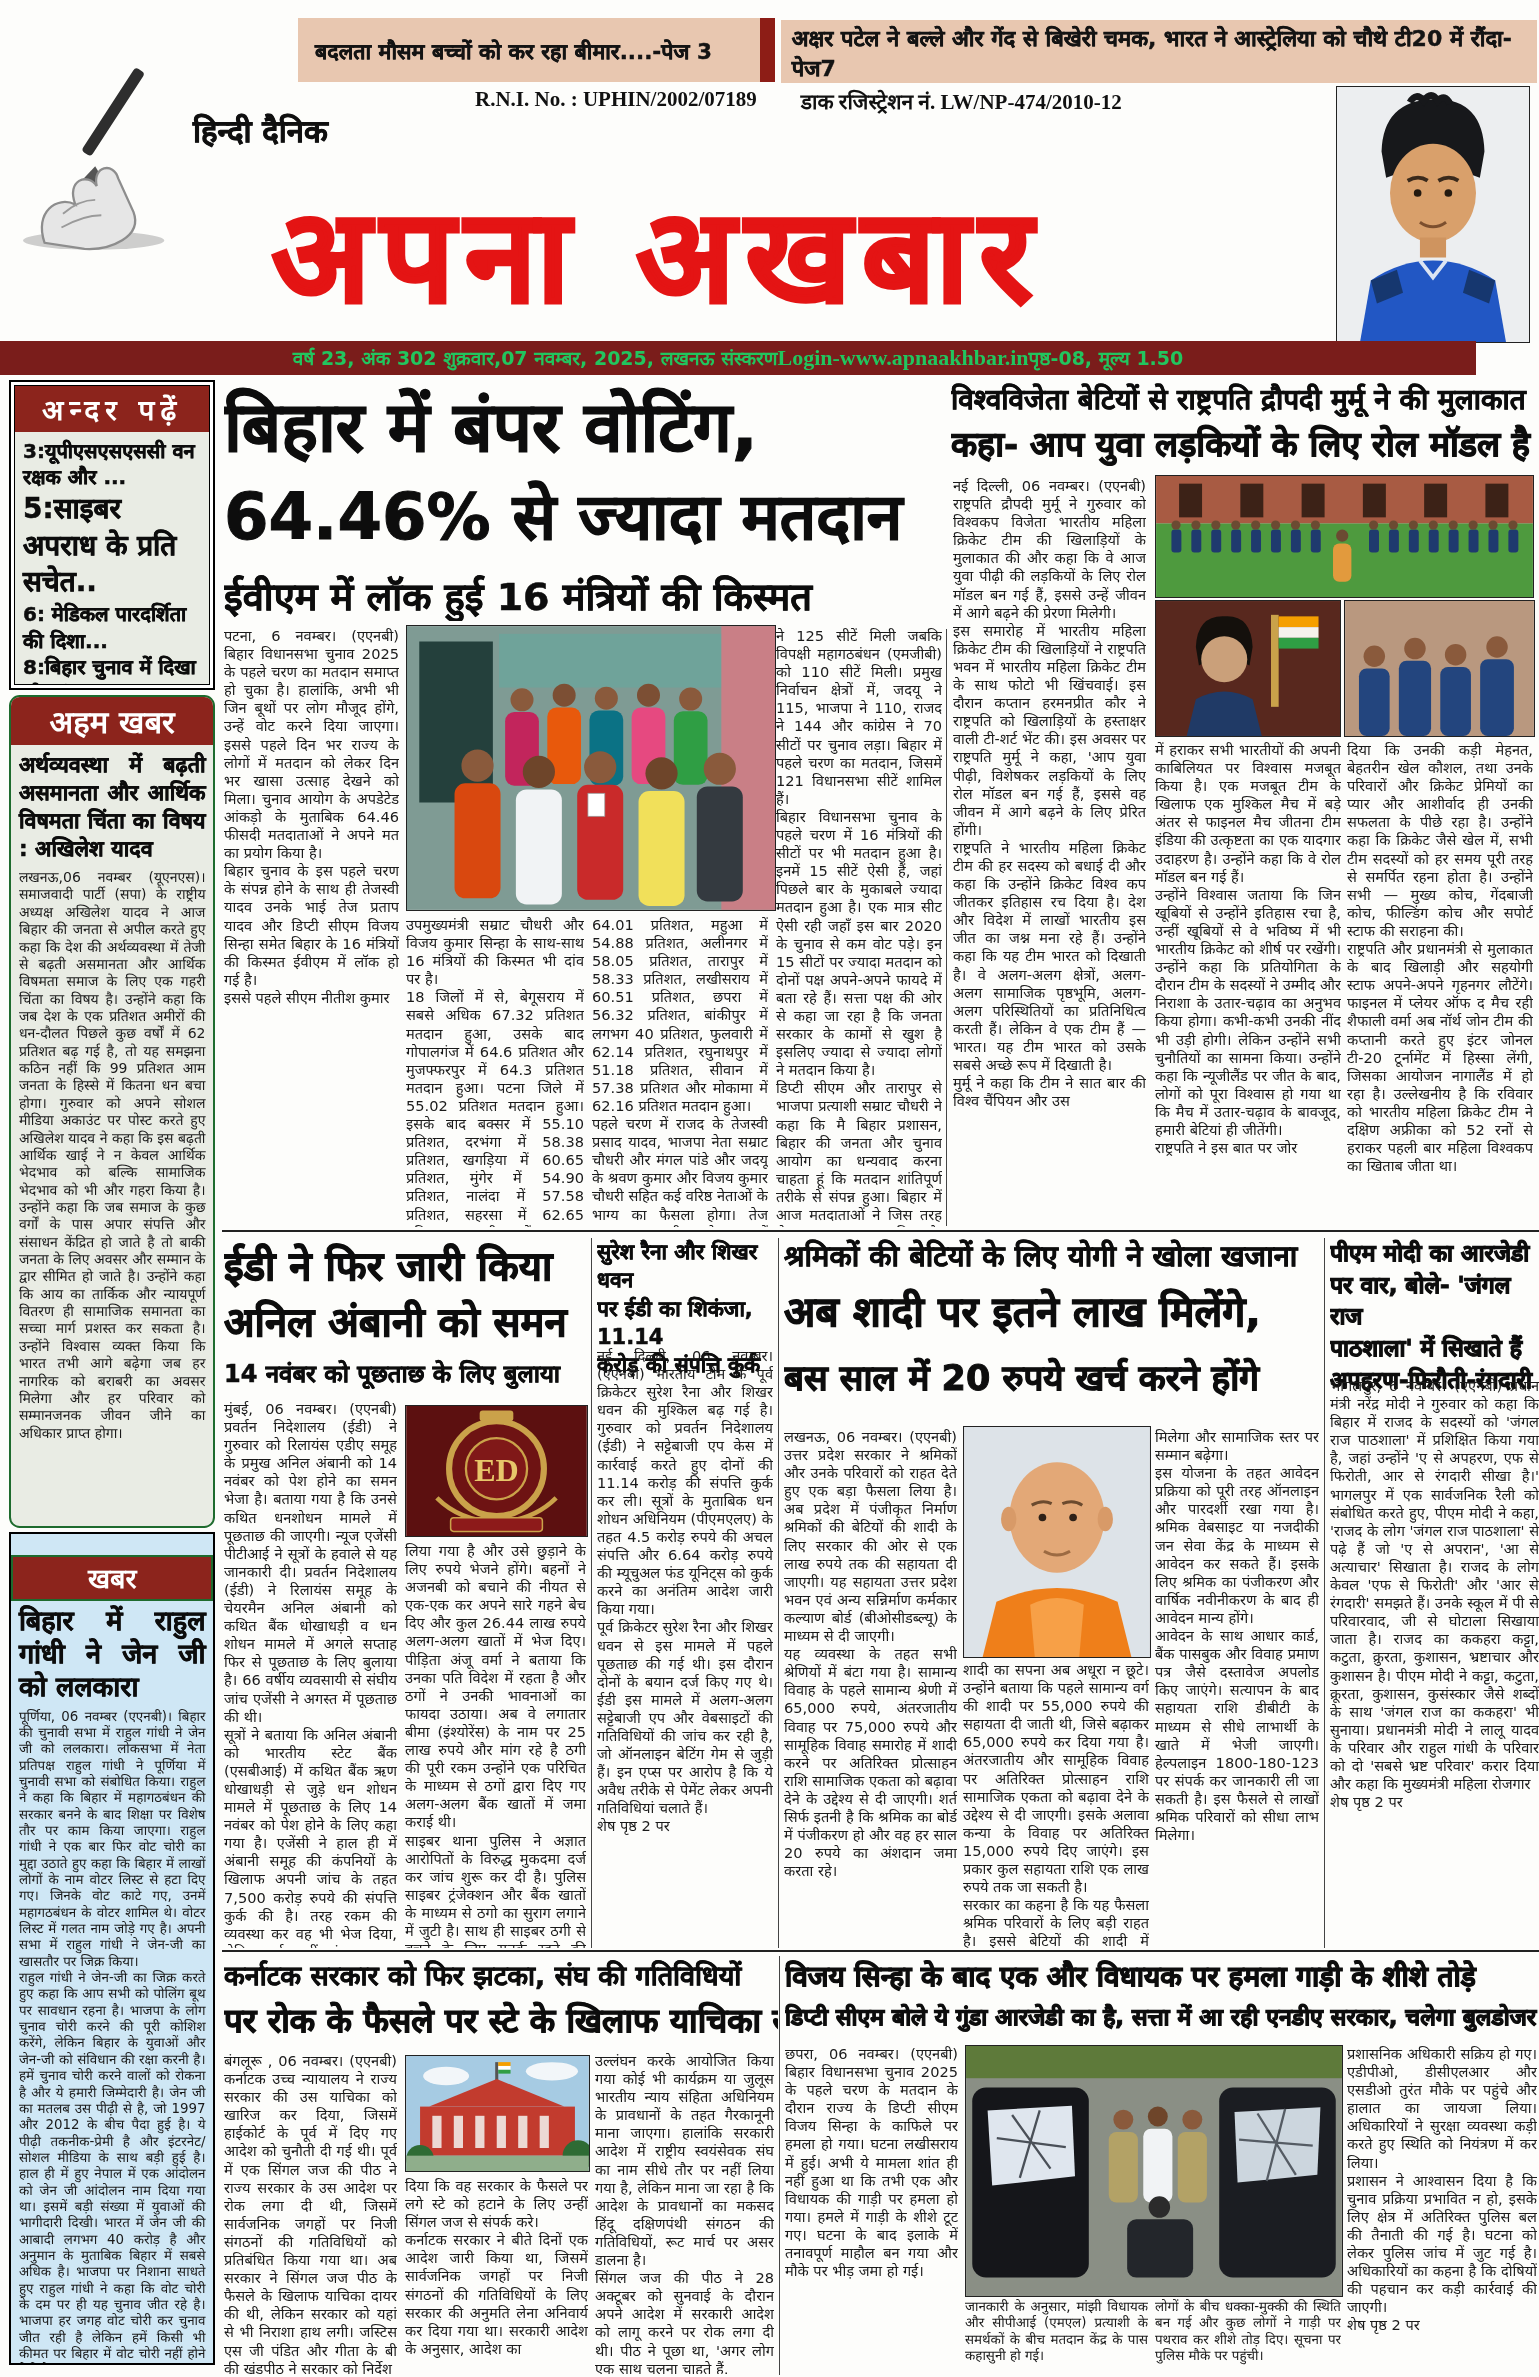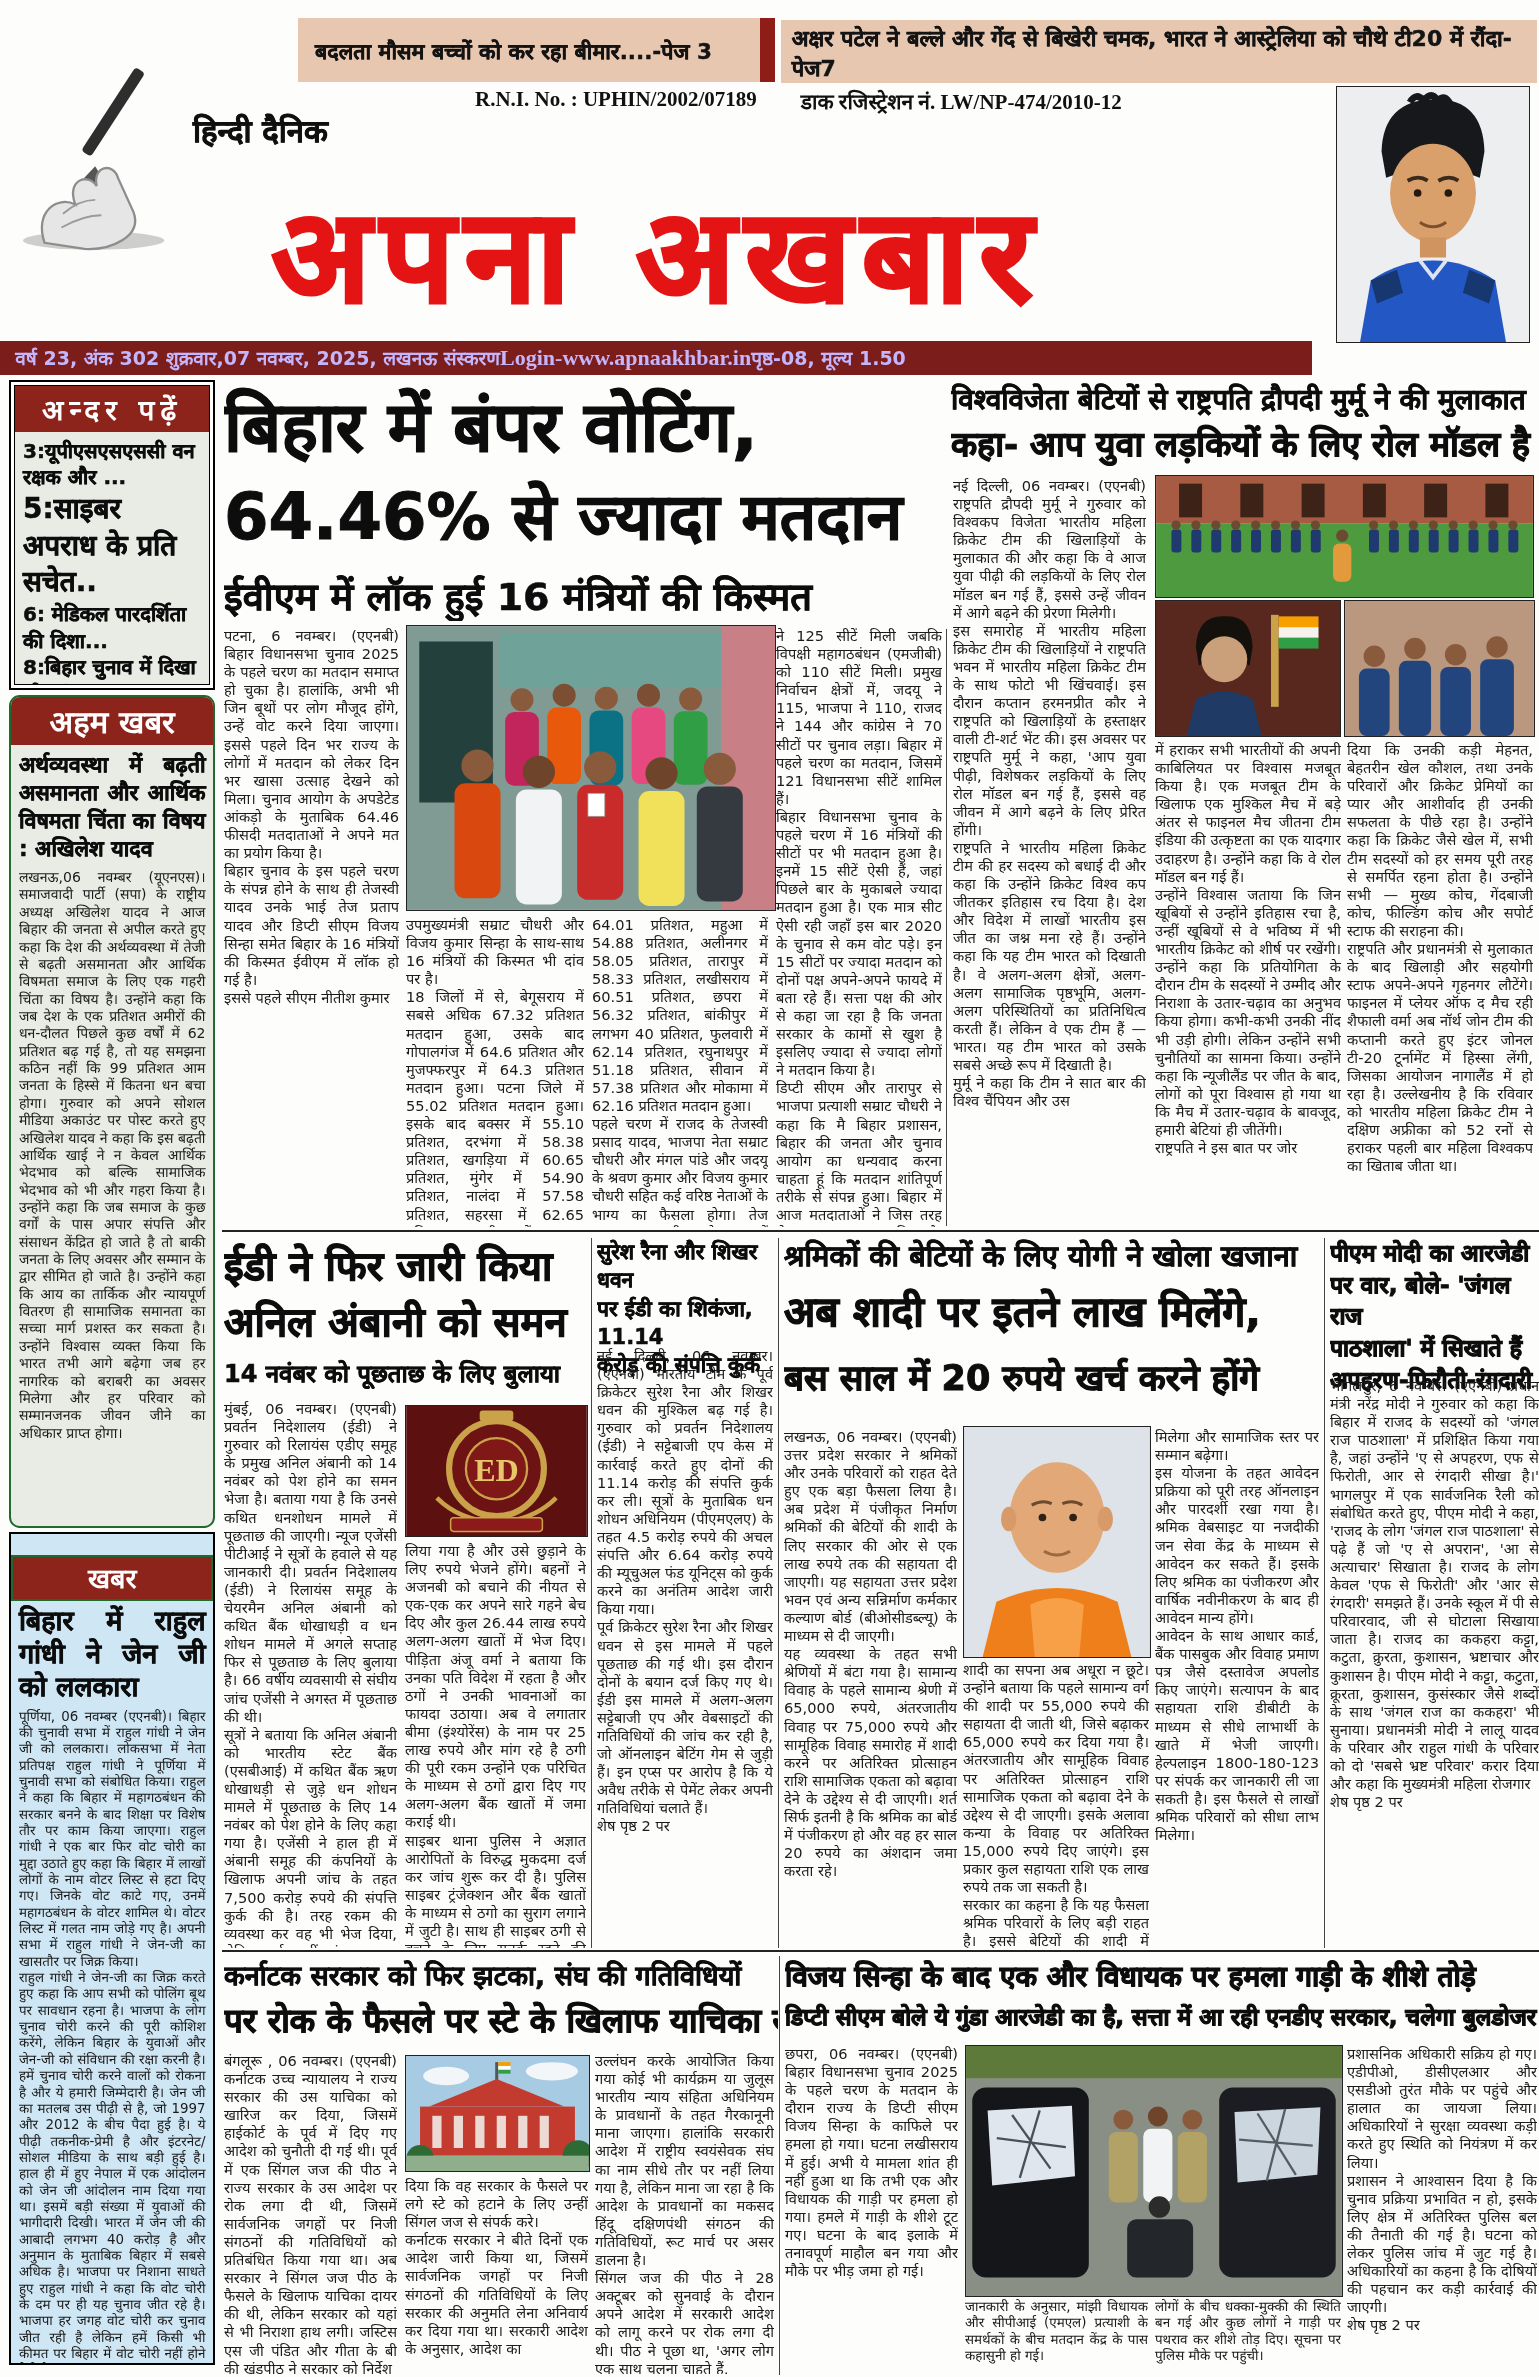--- a/index.html
+++ b/index.html
@@ -66,21 +66,21 @@
         <circle cx="145" cy="138" r="5" fill="#241a10"></circle>
       <path d="M108,176 q17,12 34,0" stroke="#7c4f2e" stroke-width="4" fill="none"></path>
       <rect x="108" y="196" width="34" height="26" fill="#cf945f"></rect>
       <path d="M30,332 L44,252 Q82,226 125,226 Q168,226 206,252 L220,332 Z" fill="#2257c4"></path>
       <path d="M44,252 L78,238 L86,268 L52,282 Z" fill="#16376f"></path>
       <path d="M206,252 L172,238 L164,268 L198,282 Z" fill="#16376f"></path>
       <path d="M108,226 L125,248 L142,226" fill="none" stroke="#dce4f2" stroke-width="5"></path>
     </svg>
   </div>
 
-  <div class="abs" style="left:0;top:341px;width:1312px;height:34px;background:#7a1d1b;color:#c4b5fd;display:flex;align-items:center;justify-content:flex-start;padding:0 15.3px;box-sizing:border-box;">
+  <div class="abs" style="left:0;top:341px;width:1476px;height:34px;background:#7a1d1b;color:#22c55e;display:flex;align-items:center;justify-content:center;padding:0 15.3px;box-sizing:border-box;">
     <span style="font-size:19px;font-weight:bold;">वर्ष 23, अंक 302 शुक्रवार,07 नवम्बर, 2025, लखनऊ संस्करण</span>
     <span class="serifb" style="font-size:22px;">Login-www.apnaakhbar.in</span>
     <span style="font-size:19px;font-weight:bold;">पृष्ठ-08, मूल्य 1.50</span>
   </div>
 
   <div class="abs" style="left:9.2px;top:380px;width:206px;height:310px;border:2.3px solid #000;box-sizing:border-box;padding:3.1px;background:#fff;">
     <div style="border:1.5px solid #000;height:100%;box-sizing:border-box;background:#e9ece4;overflow:hidden;">
       <div class="boxhdr" style="font-size:28px;padding:3.8px 0;letter-spacing:6.1px;">अन्दर पढ़ें</div>
       <div style="padding:6.1px 7.7px;">
         <div class="hl semih" style="font-size:20px;line-height:1.32;">3:यूपीएसएसएससी वन रक्षक और ...</div>

